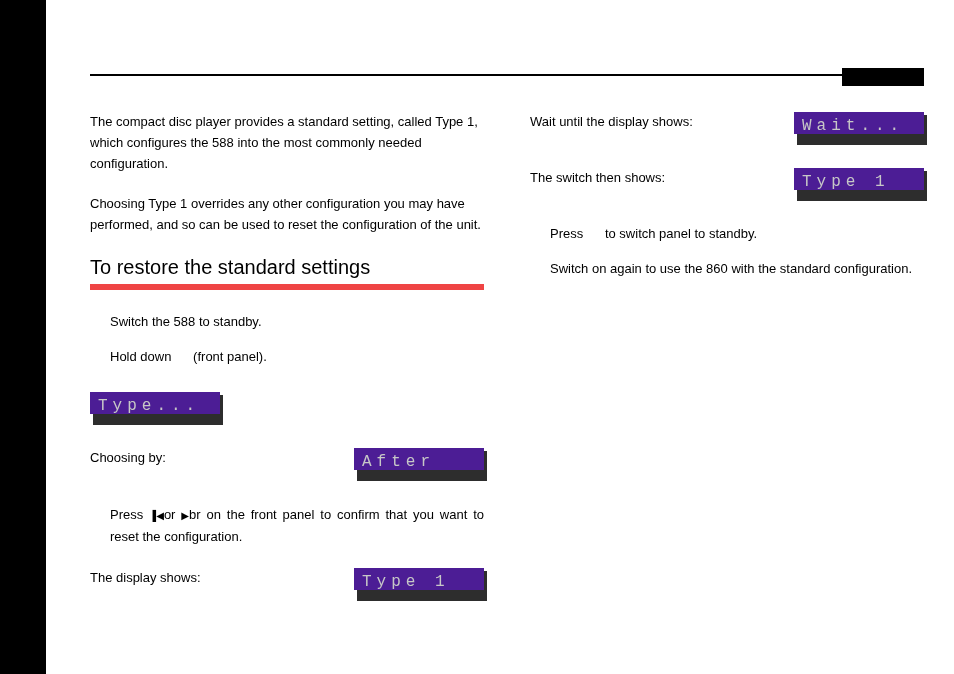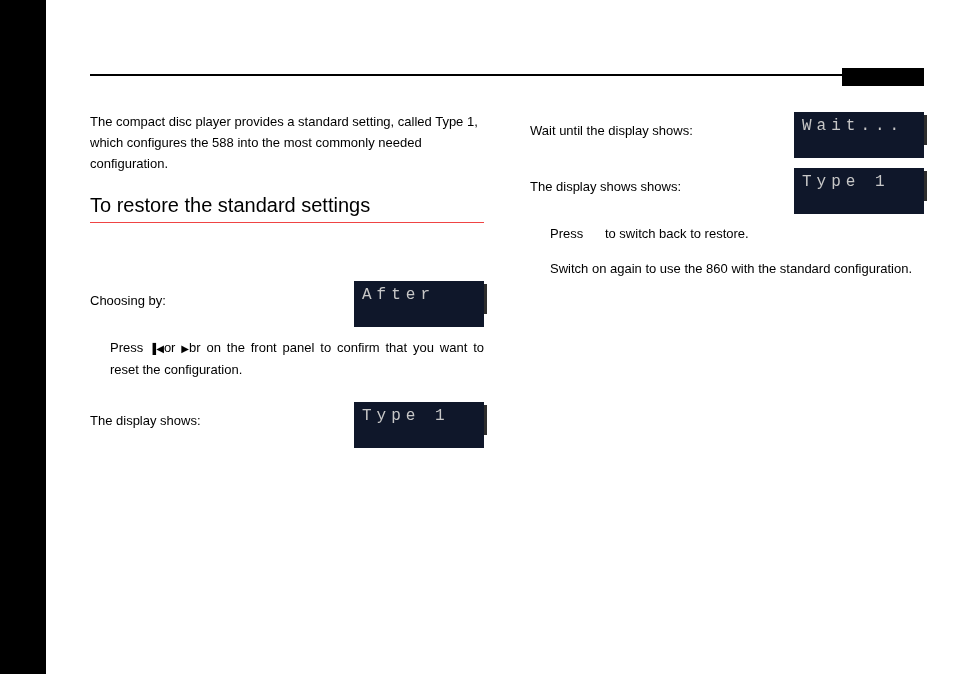--- a/index.html
+++ b/index.html
@@ -58,33 +58,33 @@
   p {
     margin: 0 0 20px 0;
     font-size: 13px;
     line-height: 1.6;
   }
   h2 {
     font-weight: 400;
     font-size: 20px;
     margin: 6px 0 0 0;
     padding-bottom: 5px;
-    border-bottom: 1px solid #ef4444;
+    border-bottom: 6px solid #ef4444;
   }
   .indent {
     margin-left: 20px;
   }
   .step {
     font-size: 13px;
     line-height: 1.6;
     margin: 0 0 14px 0;
   }
   .figrow {
     display: flex;
-    align-items: flex-end;
+    align-items: flex-start;
     justify-content: space-between;
     gap: 20px;
     margin-bottom: 26px;
   }
   .figrow .caption {
     font-size: 13px;
     line-height: 1.6;
     flex: 1;
   }
   .lcd-wrap {
@@ -98,22 +98,22 @@
     left: 3px;
     width: 130px;
     height: 30px;
     background: #2d2d2d;
   }
   .lcd {
     position: absolute;
     top: 0;
     left: 0;
     width: 130px;
-    height: 46px;
-    background: #0f172a;
+    height: 22px;
+    background: #4c1d95;
     font-family: "Courier New", monospace;
     font-size: 16px;
     letter-spacing: 5px;
     color: #c7c7c7;
     padding: 5px 5px 0 8px;
     box-sizing: border-box;
     white-space: nowrap;
   }
   .press-line {
     font-size: 13px;
@@ -133,29 +133,40 @@
 <div class="black-margin"></div>
 
 <div class="page">
   <div class="top-rule"></div>
   <div class="top-rule-ext"></div>
 
   <div class="cols">
 
     <div class="col">
       <p>The compact disc player provides a standard setting, called Type 1, which configures the 588 into the most commonly needed configuration.</p>
+      <p>Choosing Type 1 overrides any other configuration you may have performed, and so can be used to reset the configuration of the unit.</p>
 
       <h2>To restore the standard settings</h2>
 
       <div style="height:22px"></div>
 
+      <div class="indent">
+        <div class="step">Switch the 588 to standby.</div>
+        <div class="step">
+          <span>Hold down</span>&nbsp;&nbsp;&nbsp;&nbsp;&nbsp;&nbsp;<span>(front panel).</span>
+        </div>
+      </div>
 
       <div style="height:10px"></div>
 
       <div class="figrow">
+        <div class="lcd-wrap">
+          <div class="lcd-shadow"></div>
+          <div class="lcd">Type...</div>
+        </div>
       </div>
 
       <div class="figrow">
         <div class="caption">Choosing by:</div>
         <div class="lcd-wrap">
           <div class="lcd-shadow"></div>
           <div class="lcd">After</div>
         </div>
       </div>
 
@@ -177,28 +188,28 @@
     <div class="col">
       <div class="figrow">
         <div class="caption">Wait until the display shows:</div>
         <div class="lcd-wrap">
           <div class="lcd-shadow"></div>
           <div class="lcd">Wait...</div>
         </div>
       </div>
 
       <div class="figrow">
-        <div class="caption">The display shows shows:</div>
+        <div class="caption">The switch then shows:</div>
         <div class="lcd-wrap">
           <div class="lcd-shadow"></div>
           <div class="lcd">Type 1</div>
         </div>
       </div>
 
       <div class="indent">
         <div class="step">
-          <span>Press</span>&nbsp;&nbsp;&nbsp;&nbsp;&nbsp;&nbsp;<span>to switch back to restore.</span>
+          <span>Press</span>&nbsp;&nbsp;&nbsp;&nbsp;&nbsp;&nbsp;<span>to switch panel to standby.</span>
         </div>
         <div class="step">Switch on again to use the 860 with the standard configuration.</div>
       </div>
     </div>
   </div>
 </div>
 
 </body></html>

